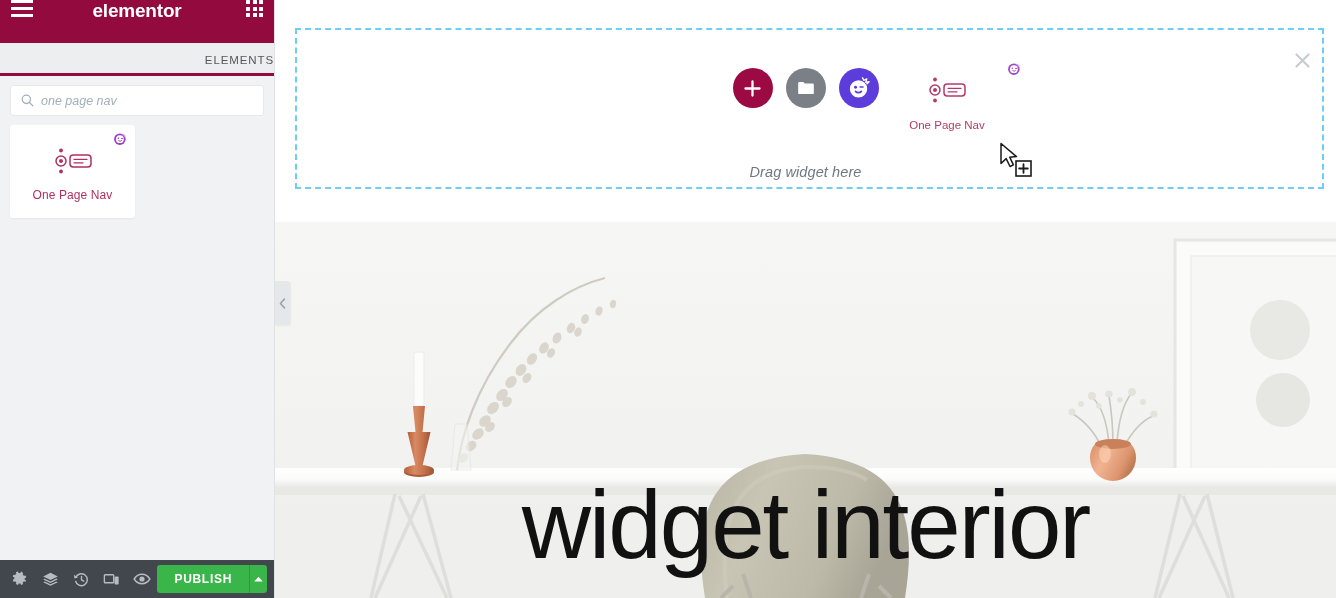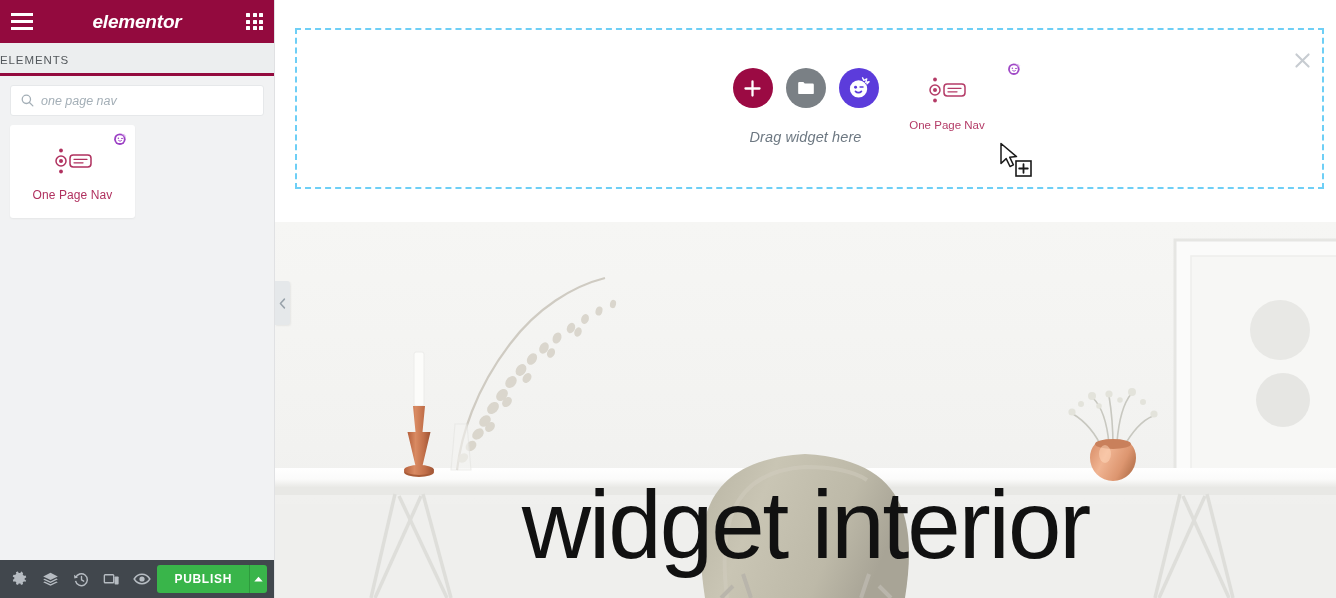--- a/index.html
+++ b/index.html
@@ -14,38 +14,38 @@
   
   #panel {
     width: 275px; height: 598px;
     background: #f1f2f3;
     display: flex; flex-direction: column;
     position: relative; z-index: 30;
     border-right: 1px solid #e0e1e3;
   }
   #panel-header {
     height: 43px; background: #930a3e;
-    display: flex; align-items: center; justify-content: space-between;
-    padding: 0 11px; flex: 0 0 43px; font-style: italic;
+    display: flex; justify-content: space-between;
+    padding: 0 11px; flex: 0 0 43px;
   }
   .hamburger { width: 22px; height: 17px; display: flex; flex-direction: column;
     justify-content: space-between; cursor: pointer; }
   .hamburger i { display: block; height: 3px; background: #ffffff; border-radius: 0; }
   #brand-title {
     color: #ffffff; font-size: 19px; font-weight: bold; letter-spacing: -0.2px;
     position: absolute; left: 0; right: 0; text-align: center; pointer-events: none;
   }
   .grid-icon { width: 17px; height: 17px; display: grid;
     grid-template-columns: repeat(3, 1fr); grid-template-rows: repeat(3, 1fr);
     gap: 2.5px; cursor: pointer; z-index: 2; }
   .grid-icon i { background: #ffffff; display: block; border-radius: 0.5px; }
 
   #panel-tabs { height: 33px; display: flex; flex: 0 0 33px; background:#ffffff; }
   .tab {
-    flex: 1; display: flex; align-items: center; justify-content: flex-start;
+    flex: 1; display: flex; align-items: center; justify-content: flex-end;
     font-size: 11.5px; letter-spacing: 0.9px; color: #6d7882;
     background: #ffffff; cursor: pointer; position: relative; font-weight: 400;
   }
   .tab.active { background: #eceeef; color: #53585c; }
   .tab.active::after {
     content:""; position: absolute; left:0; right:0; bottom:0; height:3px; background:#930a3e;
   }
 
   #search-wrap { padding: 9px 10px 0 10px; flex: 0 0 auto; background:#f1f2f3; }
   #search-box {
@@ -110,21 +110,21 @@
   #drop-section {
     position: absolute; left: 20px; top: 28px; right: 12px; height: 161px;
     border: 2px dashed #6ecff6; background: #ffffff;
   }
   #close-x {
     position: absolute; right: 22px; top: 48px; width: 24px; height: 24px;
     display: flex; align-items: center; justify-content: center; cursor: pointer; z-index: 12;
   }
   #center-stack {
     position: absolute; left: 0; right: 0; top: 68px;
-    display: flex; flex-direction: column; align-items: center;
+    display: flex; flex-direction: column; align-items: center; gap: 35px;
   }
   #btn-row { display: flex; gap: 13px; align-items: center; }
   .circ-btn {
     width: 40px; height: 40px; border-radius: 50%;
     display: flex; align-items: center; justify-content: center; cursor: pointer;
   }
   #btn-add { background: #9b0a43; }
   #btn-folder { background: #7a8085; }
   #btn-ai { background: #5c3cdb; }
   #drag-hint {

